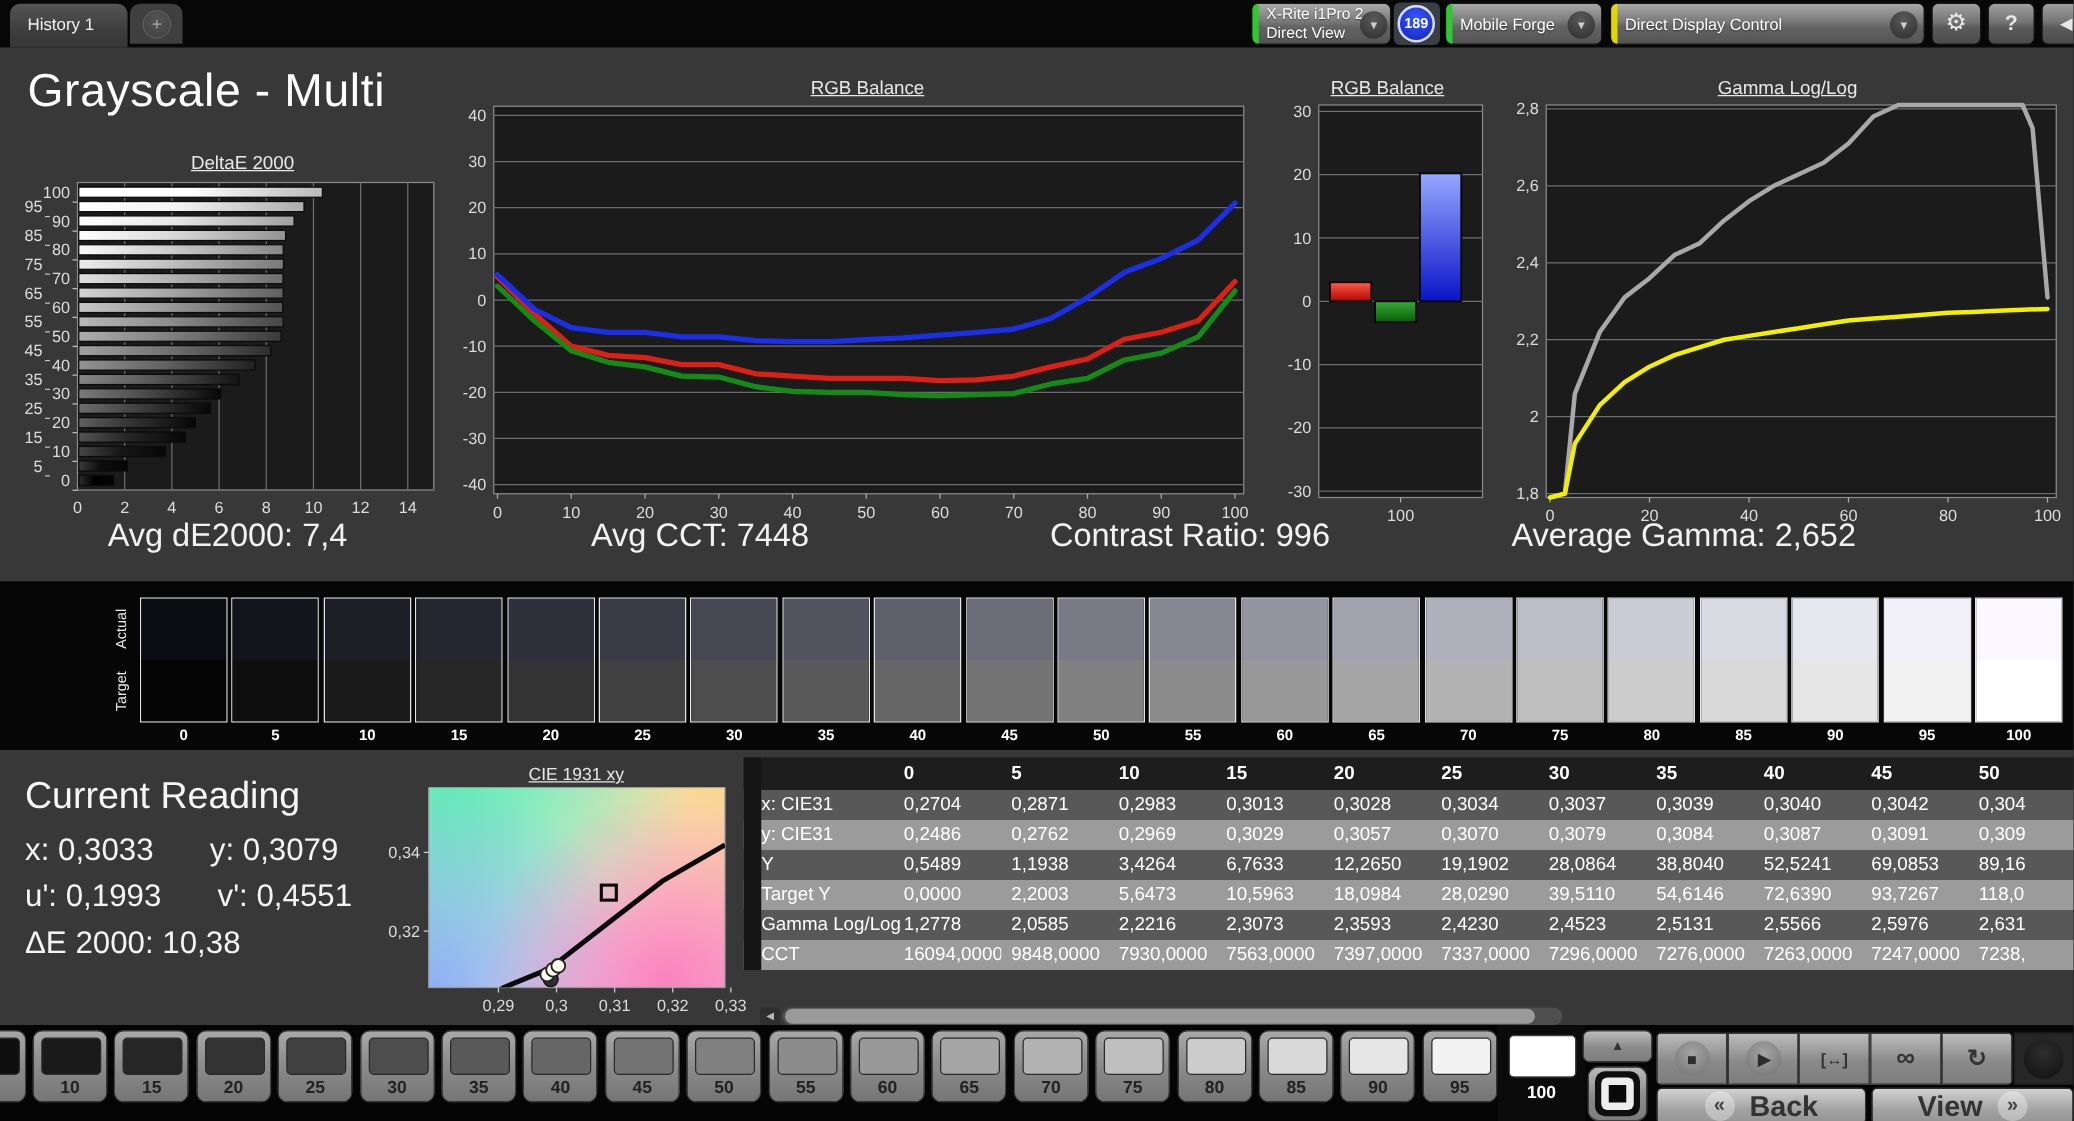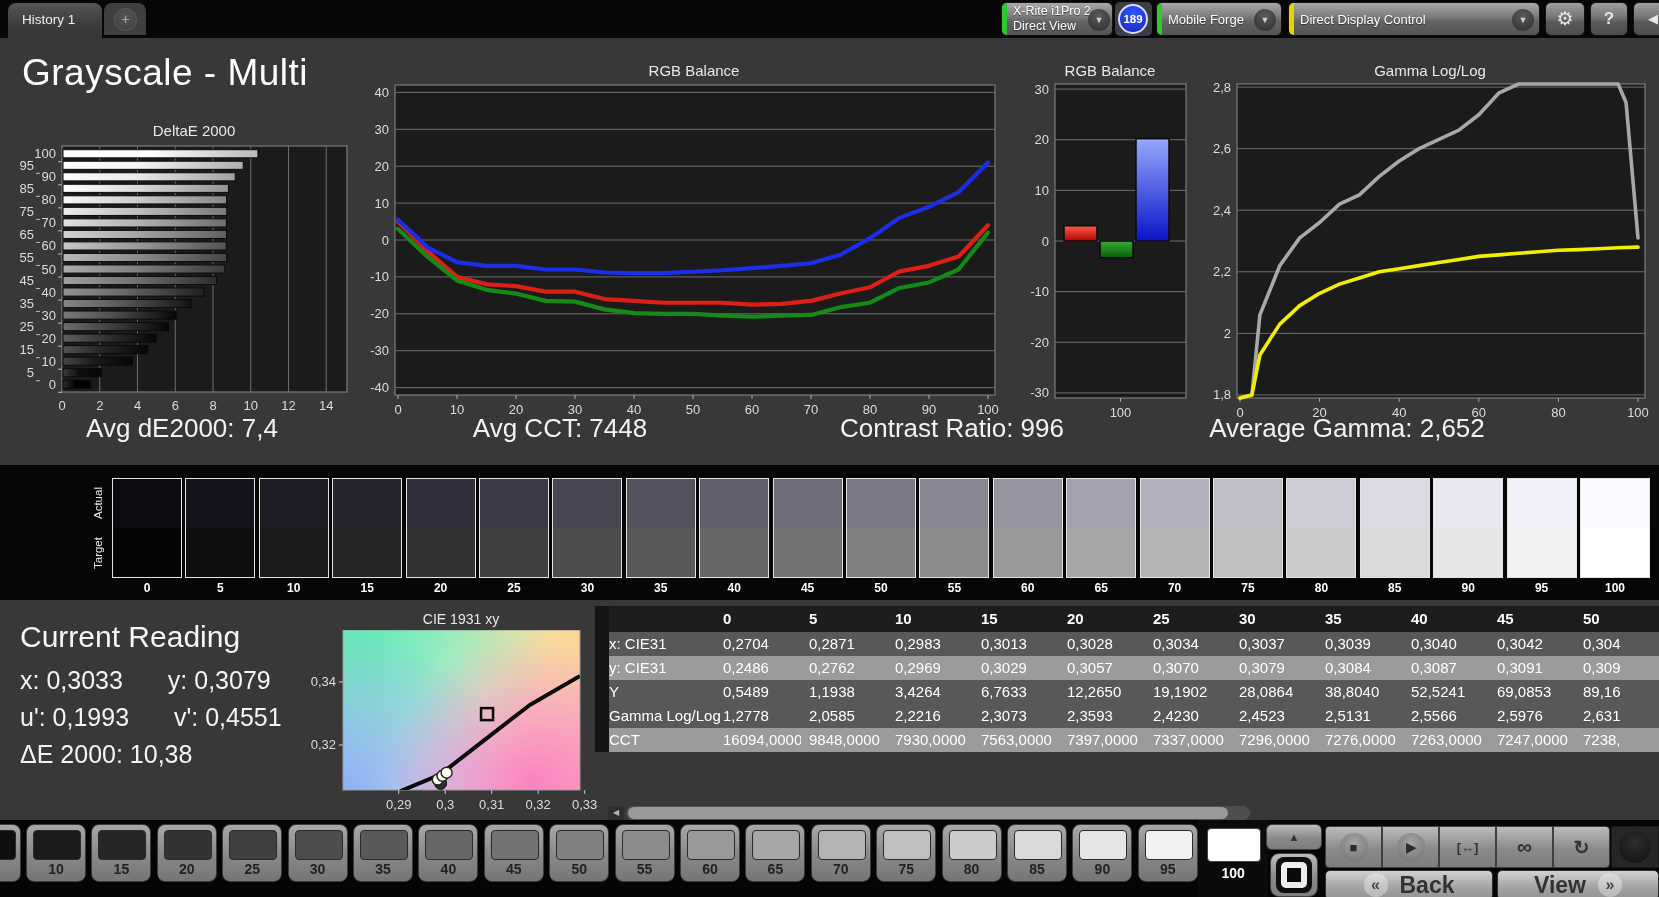--- a/index.html
+++ b/index.html
@@ -27,21 +27,21 @@
       line-height:22px;text-align:center;}
   .sqbtn{position:absolute;top:2px;height:34px;border-radius:6px;border:1px solid #141414;box-sizing:border-box;
       background:linear-gradient(180deg,#9f9f9f 0%,#757575 45%,#5a5a5a 60%,#4c4c4c 100%);
       color:#e7e7e7;text-align:center;}
   #badgeplate{position:absolute;left:1115px;top:2px;width:37px;height:34px;border-radius:5px;background:#3b3e45;}
   #badge{position:absolute;left:3px;top:2px;width:30px;height:30px;border-radius:50%;
       background:radial-gradient(circle at 50% 30%,#3355ff,#1523c2);border:2px solid #d5ddff;box-sizing:border-box;
       color:#fff;font-size:11.5px;font-weight:bold;line-height:26px;text-align:center;}
   
   #pagetitle{position:absolute;left:22px;top:52px;font-size:37px;font-weight:300;color:#fdfdfd;letter-spacing:.5px;}
-  .charttitle{position:absolute;font-size:15px;color:#e8e8e8;text-align:center;transform:translateX(-50%);white-space:nowrap;}
+  .charttitle{position:absolute;font-size:15px;color:#e8e8e8;text-align:center;transform:translateX(-50%);white-space:nowrap;text-decoration:underline;}
   .stat{position:absolute;top:413px;font-size:26px;color:#f2f2f2;transform:translateX(-50%);white-space:nowrap;}
   
   #strip{position:absolute;left:0;top:465px;width:1659px;height:135px;background:#060606;}
   .rot{position:absolute;left:88px;width:20px;height:50px;color:#eee;font-size:11.5px;display:flex;
        align-items:center;justify-content:center;transform:rotate(180deg);writing-mode:vertical-rl;}
   .tile{position:absolute;top:13px;width:70px;height:100px;border:1px solid #e4e4e4;box-sizing:border-box;}
   .tile .half{position:absolute;left:0;right:0;height:50%;}
   .tilenum{position:absolute;top:116px;width:70px;text-align:center;font-size:12px;font-weight:bold;color:#fff;}
   
   #reading{position:absolute;left:20px;top:598px;width:320px;color:#f4f4f4;}
@@ -666,20 +666,35 @@
         <div class="cell">3,4264</div>
         <div class="cell">6,7633</div>
         <div class="cell">12,2650</div>
         <div class="cell">19,1902</div>
         <div class="cell">28,0864</div>
         <div class="cell">38,8040</div>
         <div class="cell">52,5241</div>
         <div class="cell">69,0853</div>
         <div class="cell">89,16</div>
       </div>
+      <div class="trow rB">
+        <div class="gut"></div>
+        <div class="lbl">Target Y</div>
+        <div class="cell">0,0000</div>
+        <div class="cell">2,2003</div>
+        <div class="cell">5,6473</div>
+        <div class="cell">10,5963</div>
+        <div class="cell">18,0984</div>
+        <div class="cell">28,0290</div>
+        <div class="cell">39,5110</div>
+        <div class="cell">54,6146</div>
+        <div class="cell">72,6390</div>
+        <div class="cell">93,7267</div>
+        <div class="cell">118,0</div>
+      </div>
       <div class="trow rA">
         <div class="gut"></div>
         <div class="lbl">Gamma Log/Log</div>
         <div class="cell">1,2778</div>
         <div class="cell">2,0585</div>
         <div class="cell">2,2216</div>
         <div class="cell">2,3073</div>
         <div class="cell">2,3593</div>
         <div class="cell">2,4230</div>
         <div class="cell">2,4523</div>

